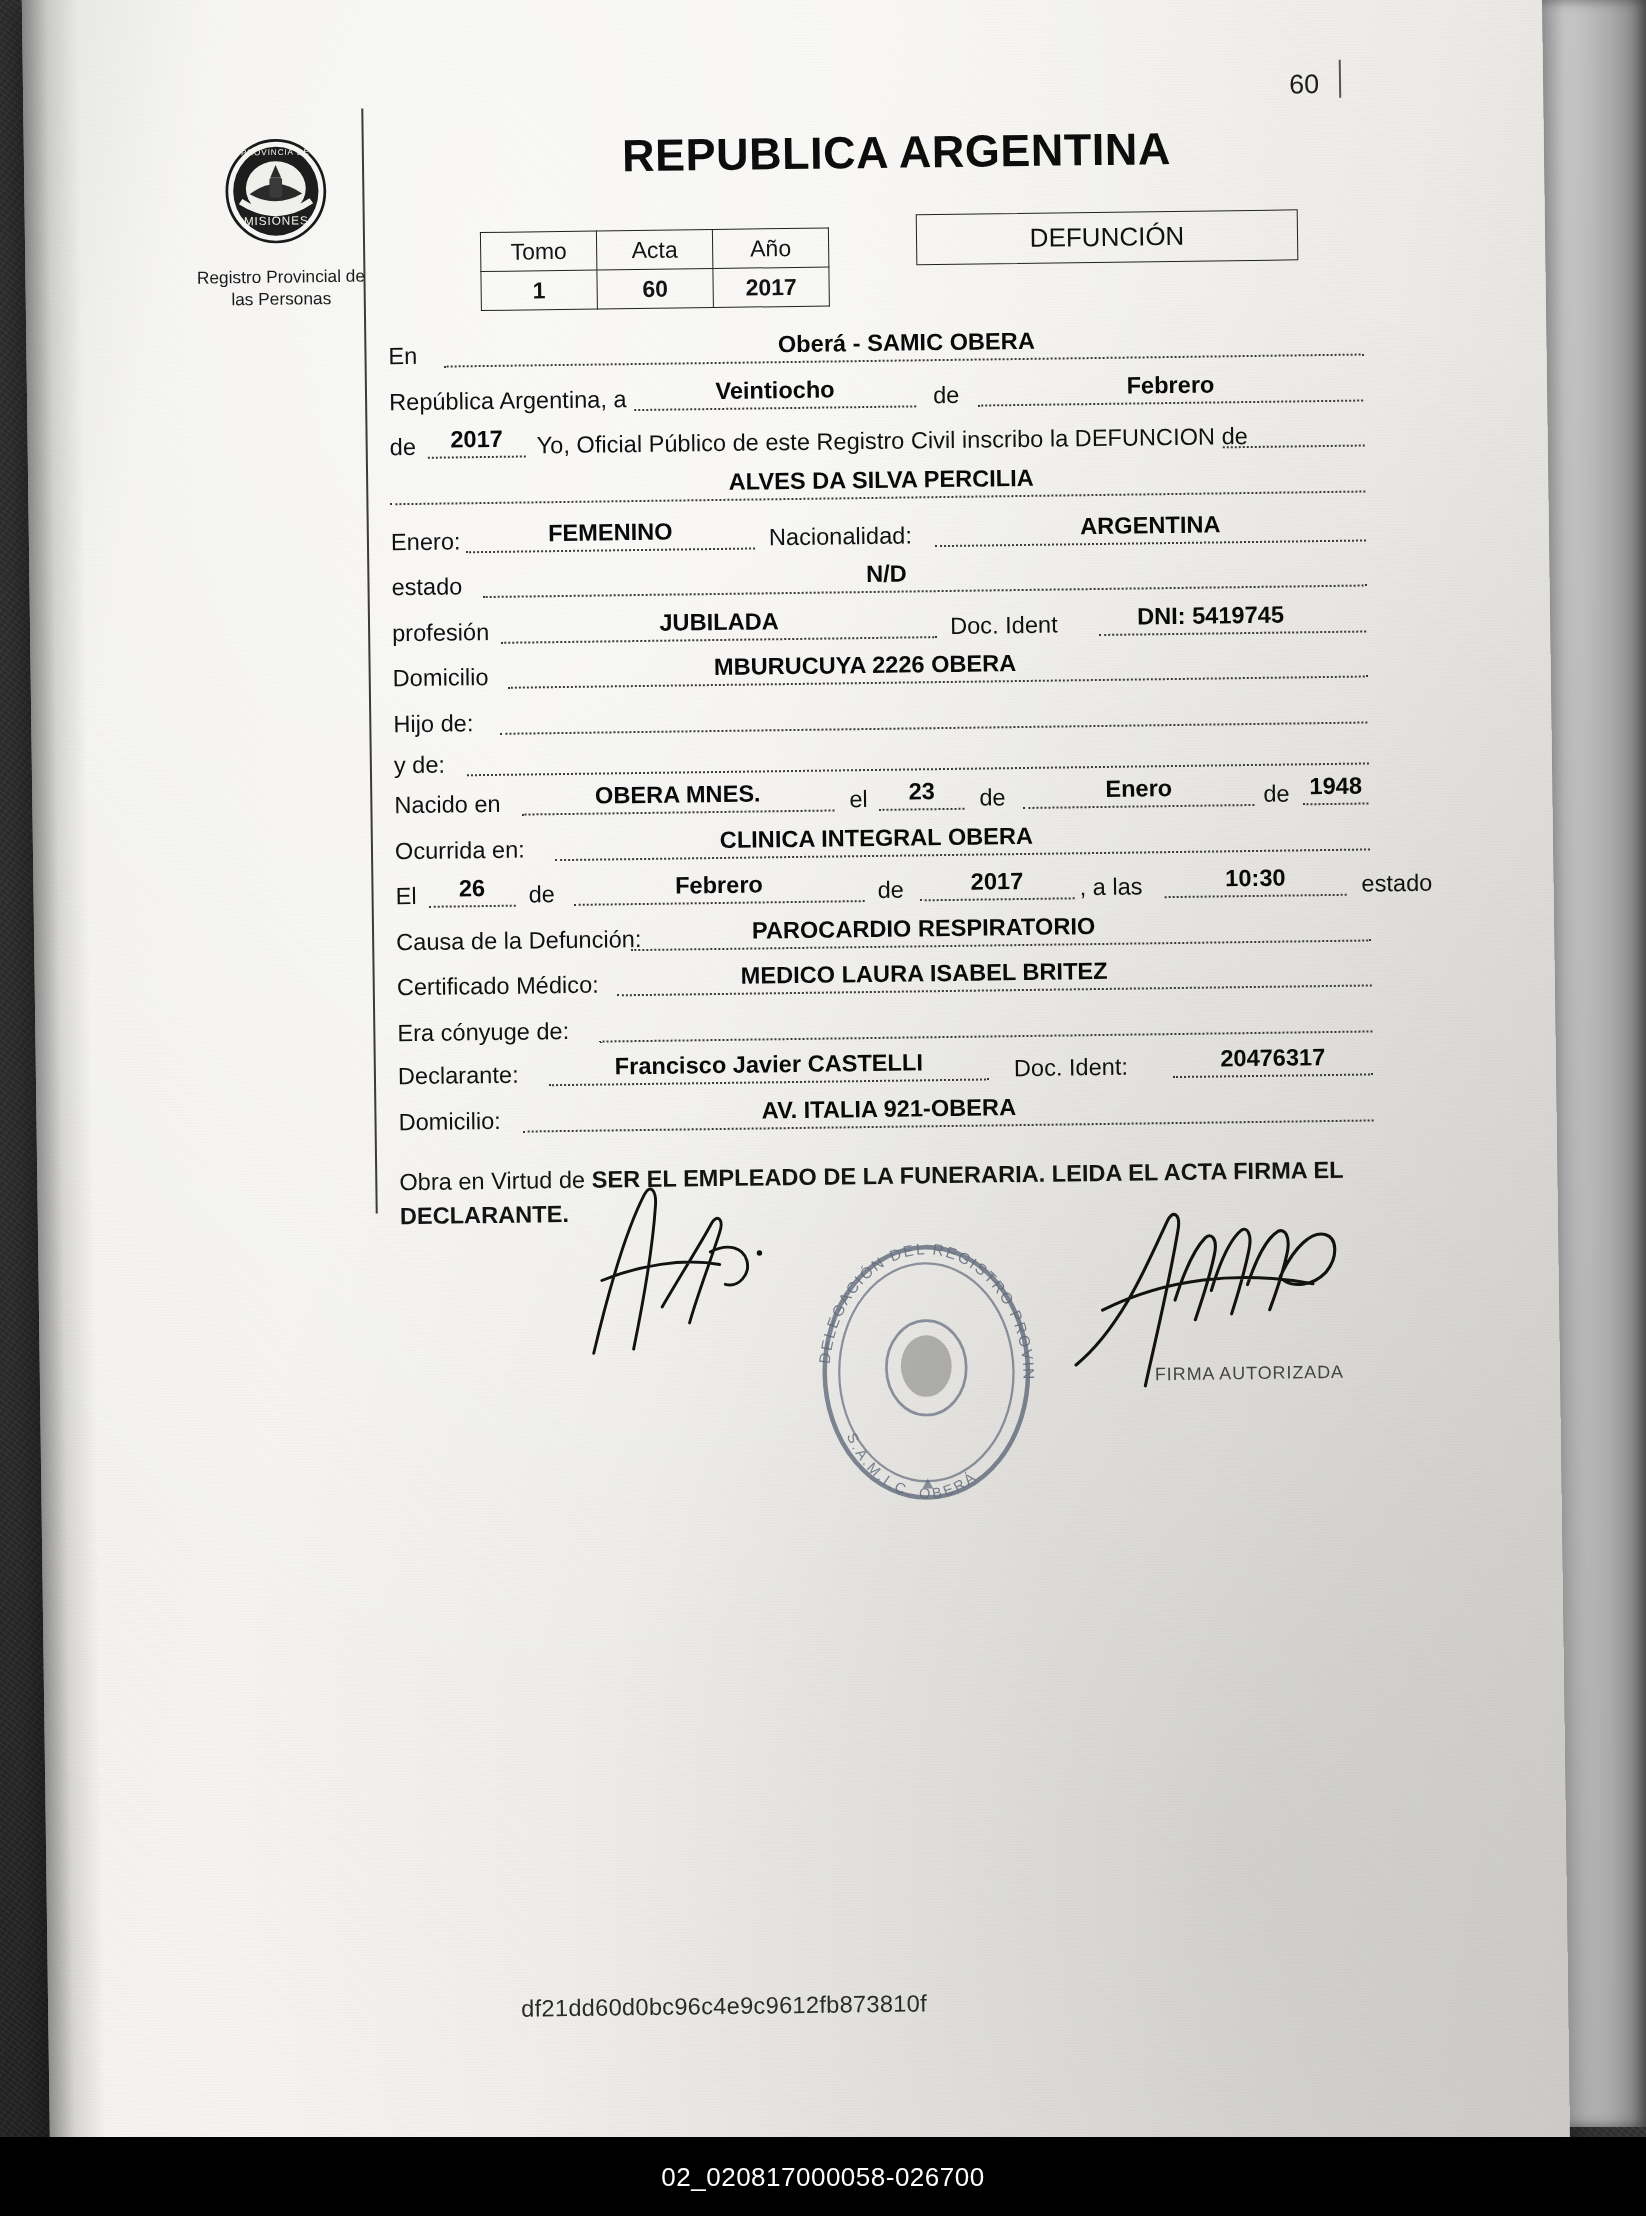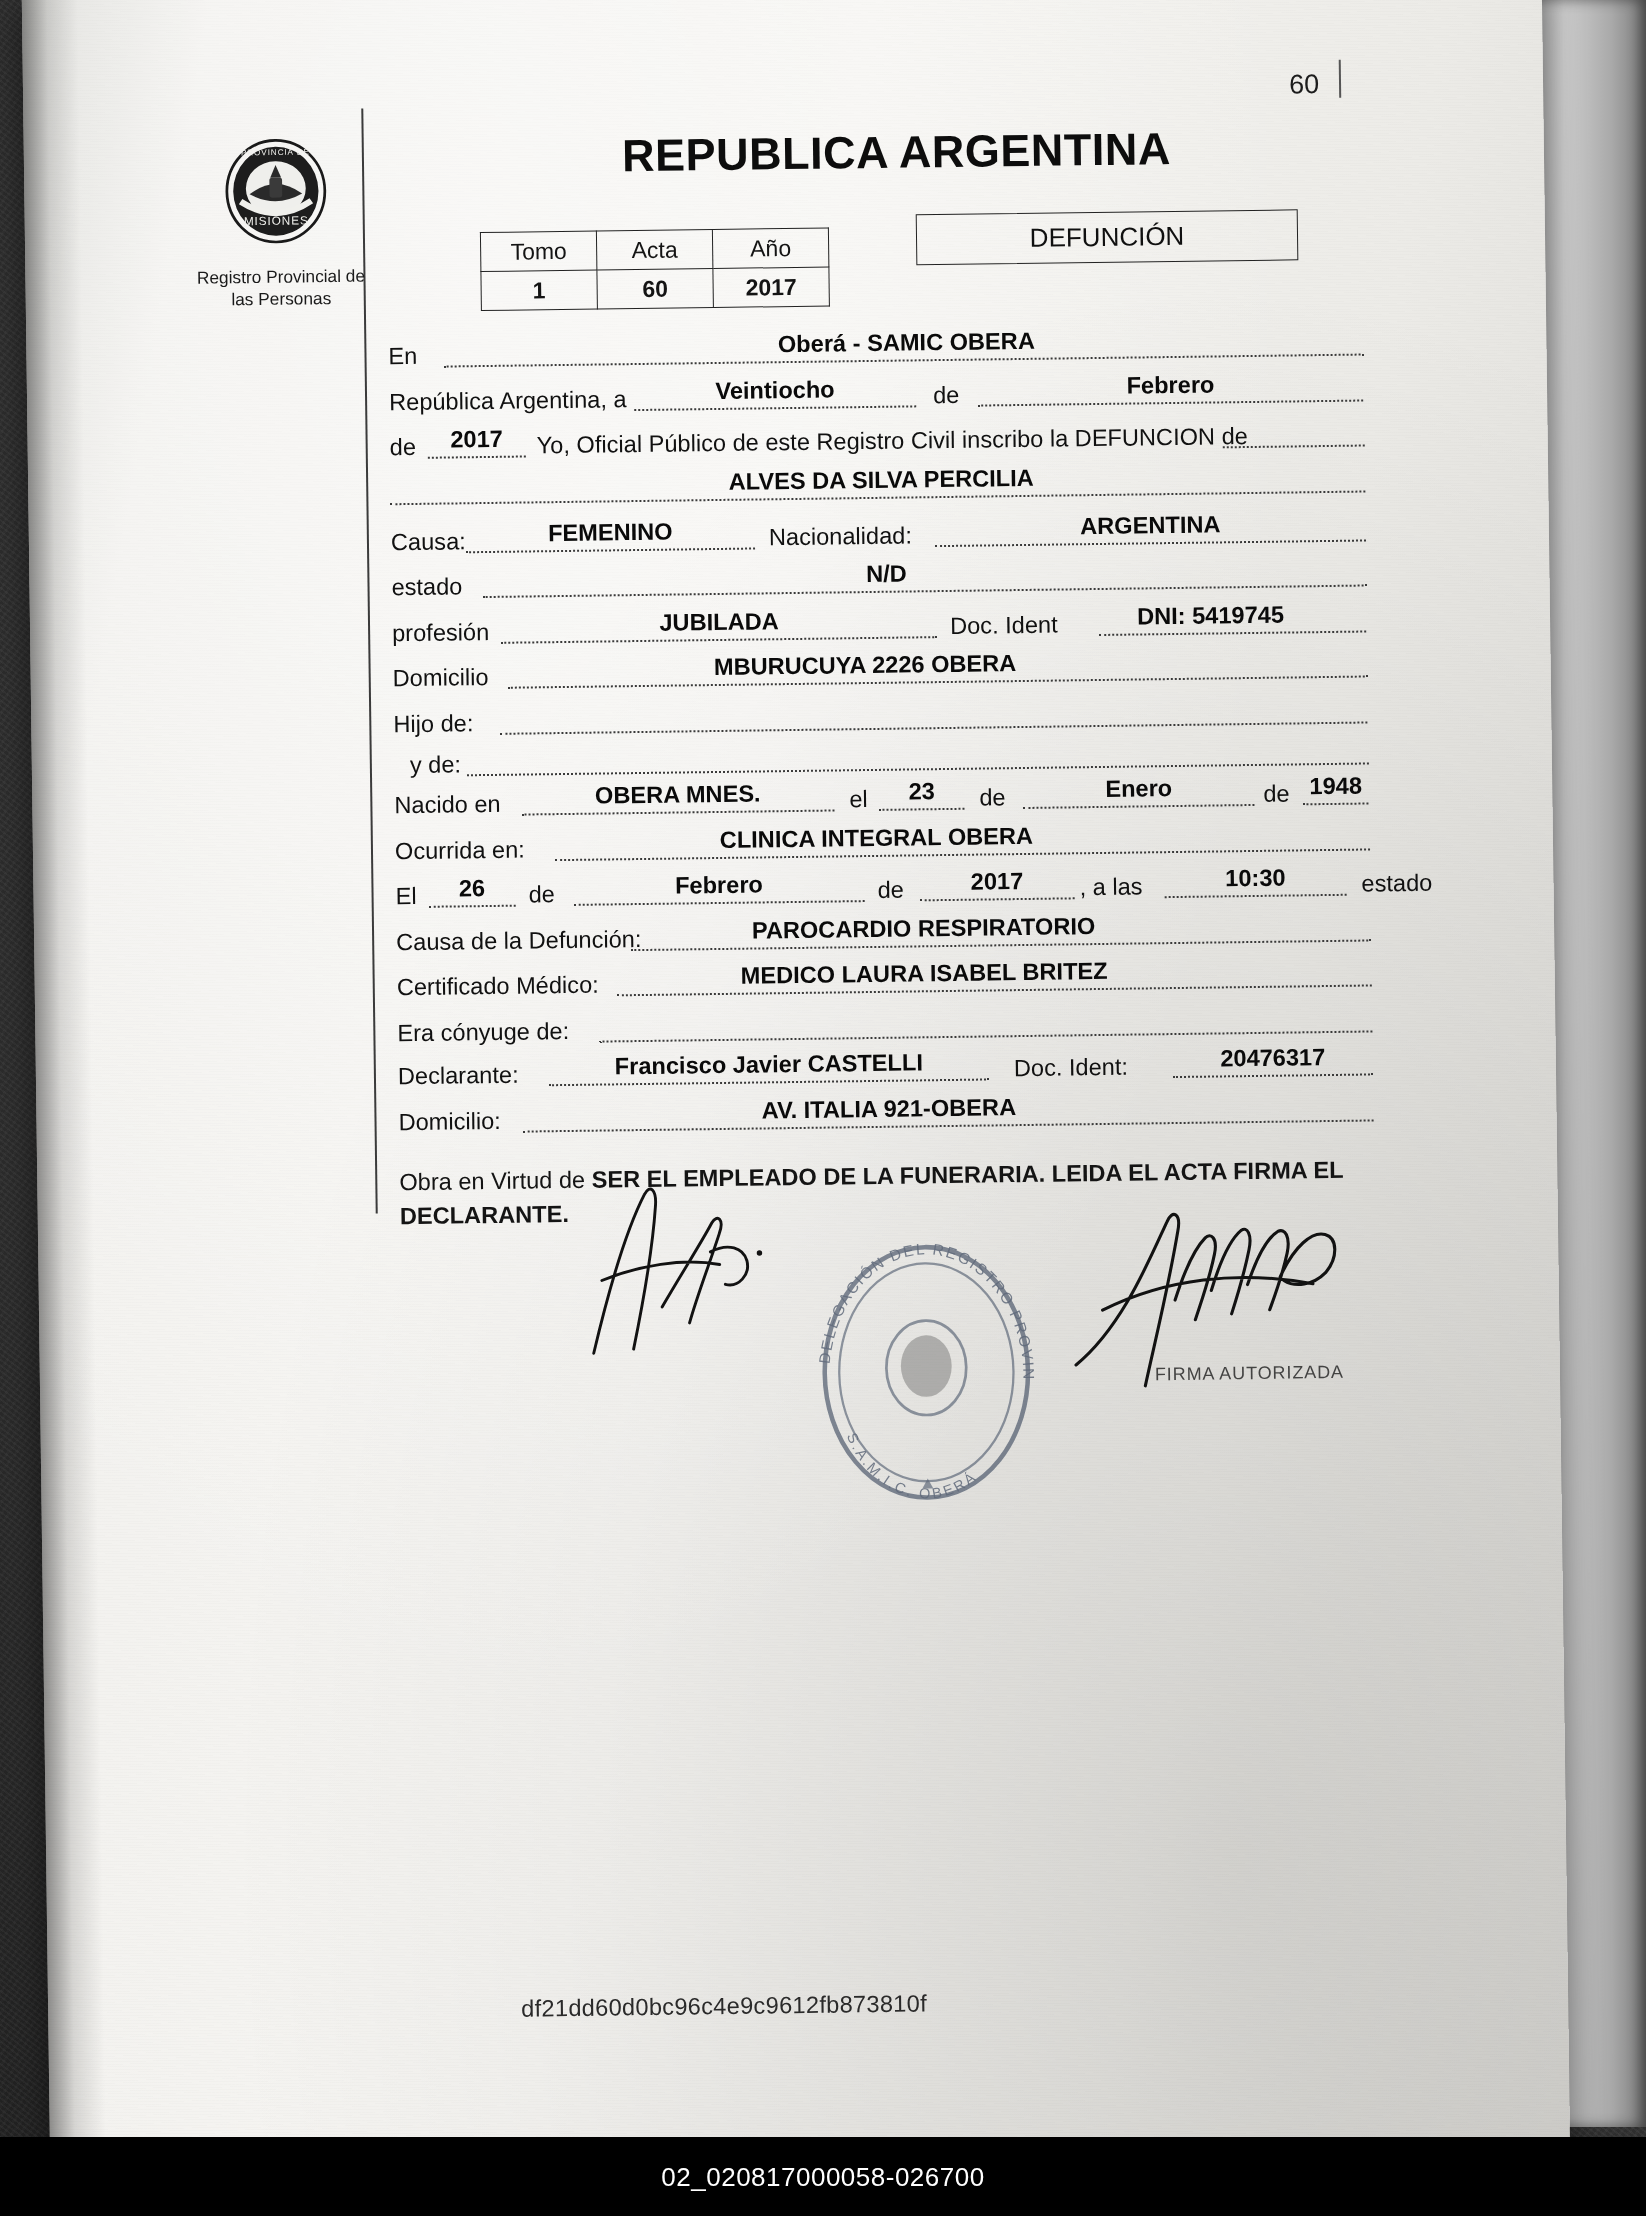--- a/index.html
+++ b/index.html
@@ -322,21 +322,21 @@
       <span class="lbl" style="left:147px;">Yo, Oficial Público de este Registro Civil inscribo la DEFUNCION de</span>
       <span class="dots" style="left:833px; width:142px;"></span>
     </div>
 
     <div class="row" style="top:475px;">
       <span class="dots" style="left:0; width:975px;"></span>
       <span class="val" style="left:209px; width:564px;">ALVES DA SILVA PERCILIA</span>
     </div>
 
     <div class="row" style="top:524px;">
-      <span class="lbl" style="left:0;">Causa:</span>
+      <span class="lbl" style="left:0;">Enero:</span>
       <span class="dots" style="left:75px; width:289px;"></span>
       <span class="val" style="left:75px; width:289px;">FEMENINO</span>
       <span class="lbl" style="left:378px;">Nacionalidad:</span>
       <span class="dots" style="left:544px; width:431px;"></span>
       <span class="val" style="left:544px; width:431px;">ARGENTINA</span>
     </div>
 
     <div class="row" style="top:569px;">
       <span class="lbl" style="left:0;">estado</span>
       <span class="dots" style="left:91px; width:884px;"></span>
@@ -358,21 +358,21 @@
       <span class="val" style="left:227px; width:491px;">MBURUCUYA 2226 OBERA</span>
     </div>
 
     <div class="row" style="top:706px;">
       <span class="lbl" style="left:0;">Hijo de:</span>
       <span class="dots" style="left:107px; width:867px;"></span>
       <span class="val" style="left:227px; width:491px;"></span>
     </div>
 
     <div class="row" style="top:747px;">
-      <span class="lbl" style="left:16px;">y de:</span>
+      <span class="lbl" style="left:0;">y de:</span>
       <span class="dots" style="left:73px; width:902px;"></span>
       <span class="val" style="left:227px; width:491px;"></span>
     </div>
 
     <div class="row" style="top:787px;">
       <span class="lbl" style="left:0;">Nacido en</span>
       <span class="dots" style="left:127px; width:313px;"></span>
       <span class="val" style="left:127px; width:313px;">OBERA MNES.</span>
       <span class="lbl" style="left:455px;">el</span>
       <span class="dots" style="left:485px; width:85px;"></span>

